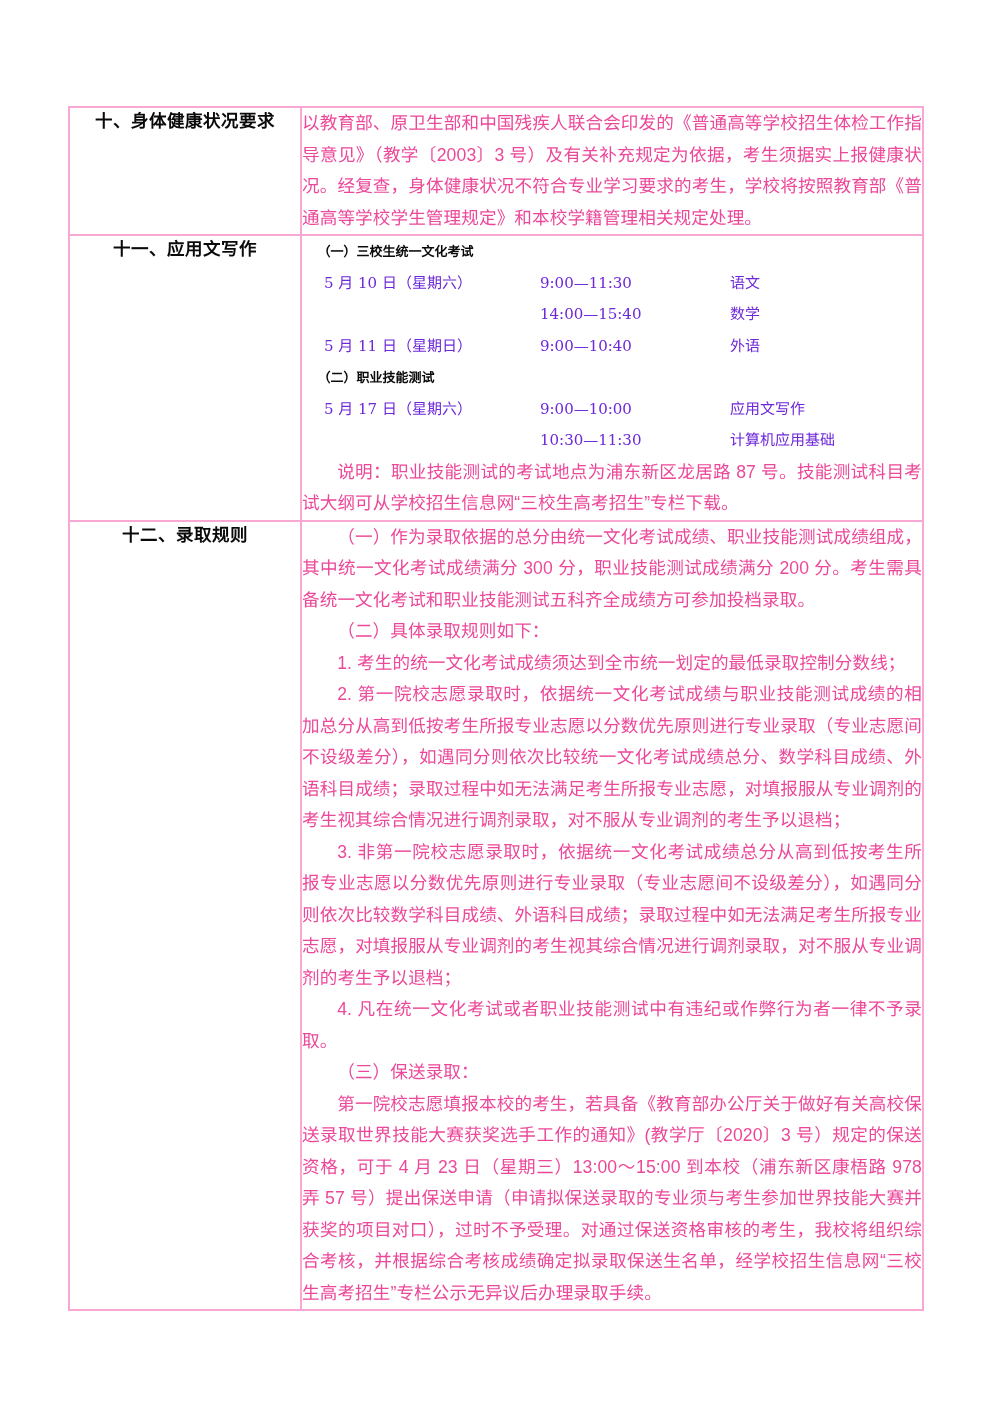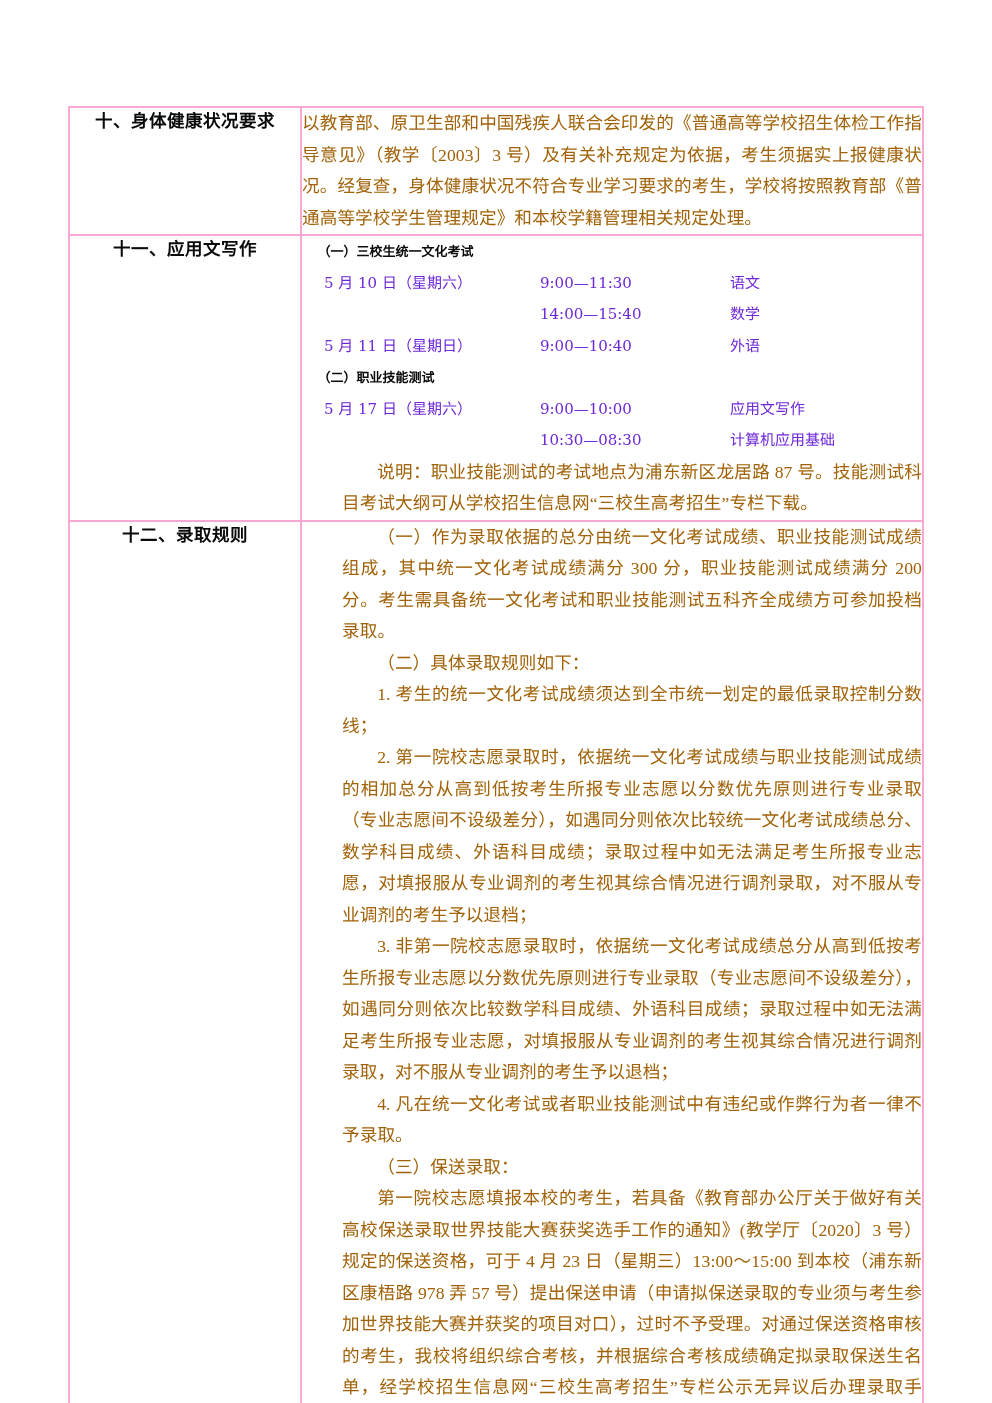--- a/index.html
+++ b/index.html
@@ -58,32 +58,31 @@
     letter-spacing: 0.5px;
     line-height: 1.5;
     color: #0a0a0a;
   }
 
   
   .body-cell {
     padding: 9px 11px 10px 12px;
   }
   .para {
-    font-family: Liberation Serif, serif;
+    font-family: Liberation Sans, sans-serif;
     font-size: 17.6px;
     line-height: 31.5px;
     text-align: justify;
     text-justify: inter-ideograph;
-    color: #a16207;
+    color: #ec4899;
     margin: 0;
     letter-spacing: 0.1px;
   }
   .indent {
     text-indent: 2em;
-    margin-left: 40px;
   }
   .no-indent {
     text-indent: 0;
   }
 
   
   .sub-head {
     font-family: "DejaVu Sans", "Liberation Sans", sans-serif;
     font-weight: bold;
     font-size: 13px;
@@ -167,21 +166,21 @@
 
           <table class="sched">
             <tbody>
               <tr>
                 <td class="c-date">5 月 17 日（星期六）</td>
                 <td class="c-time">9:00—10:00</td>
                 <td class="c-subj">应用文写作</td>
               </tr>
               <tr>
                 <td class="c-date"></td>
-                <td class="c-time">10:30—08:30</td>
+                <td class="c-time">10:30—11:30</td>
                 <td class="c-subj">计算机应用基础</td>
               </tr>
             </tbody>
           </table>
 
           <p class="para indent">说明：职业技能测试的考试地点为浦东新区龙居路 87 号。技能测试科目考试大纲可从学校招生信息网“三校生高考招生”专栏下载。</p>
         </td>
       </tr>
 
       <tr>

